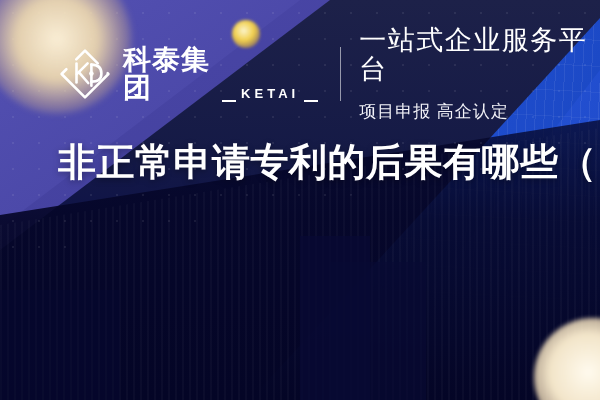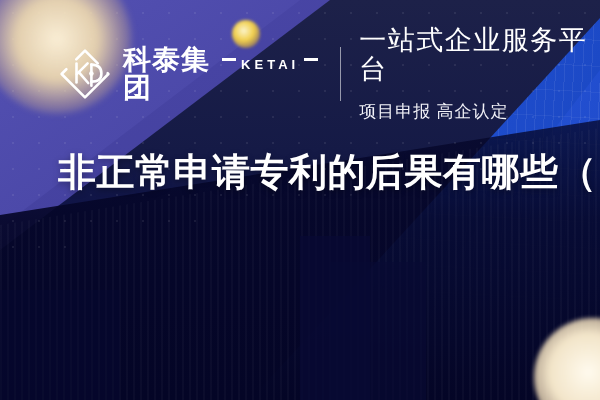--- a/index.html
+++ b/index.html
@@ -111,44 +111,44 @@
   .brand{ display:flex; align-items:center; gap:11px; }
 
   .logo-mark{ width:54px; height:54px; position:relative; flex:none; }
 
   .brand-text{ display:flex; flex-direction:row; justify-content:center; }
   .brand-cn{
     font-size:28px; line-height:1; font-weight:700; color:#fff;
     letter-spacing:1px; font-family:"DejaVu Sans","Liberation Sans",sans-serif;
   }
   .brand-en{
-    margin-top:12px; display:flex; align-items:flex-start; gap:5px;
+    margin-top:0; display:flex; align-items:flex-end; gap:5px;
     font-size:13px; font-weight:700; color:#fff; letter-spacing:4px;
   }
   .brand-en .dash{ display:block; width:14px; height:2.5px; background:#fff; }
   .brand-en .letters{ transform:translateY(-1px); }
 
   .divider{
     width:1px; height:54px; background:rgba(255,255,255,.55);
     margin:0 18px 0 22px; flex:none;
   }
 
   .tagline{ display:flex; flex-direction:column; gap:20px; }
   .tagline-main{
     font-size:27px; line-height:1.05; color:#ffffff; font-weight:400;
     letter-spacing:1.5px; font-family:"DejaVu Sans","Liberation Sans",sans-serif;
   }
   .tagline-sub{
     font-size:17px; line-height:1.1; color:#f2f2f8; font-weight:400;
-    letter-spacing:1px; font-family:Liberation Serif, serif;
+    letter-spacing:1px; font-family:Liberation Sans, sans-serif;
   }
 
   
   #title{
-    position:absolute; left:58px; top:146px; width:510px;
+    position:absolute; left:58px; top:136px; width:510px;
     color:#ffffff; font-weight:700;
     font-size:38px; line-height:52px; letter-spacing:.5px;
     font-family:"DejaVu Sans","Liberation Sans",sans-serif;
     text-shadow:0 2px 6px rgba(0,0,0,.35);
   }
   #title .tline{ display:block; white-space:nowrap; }
 </style>
 </head>
 <body>
 

